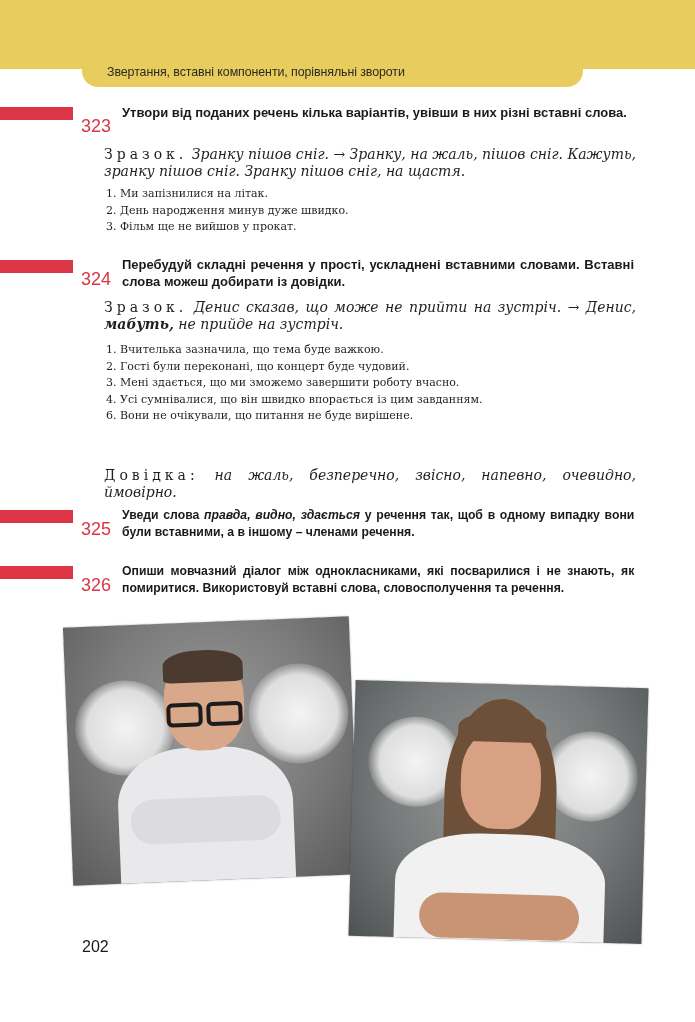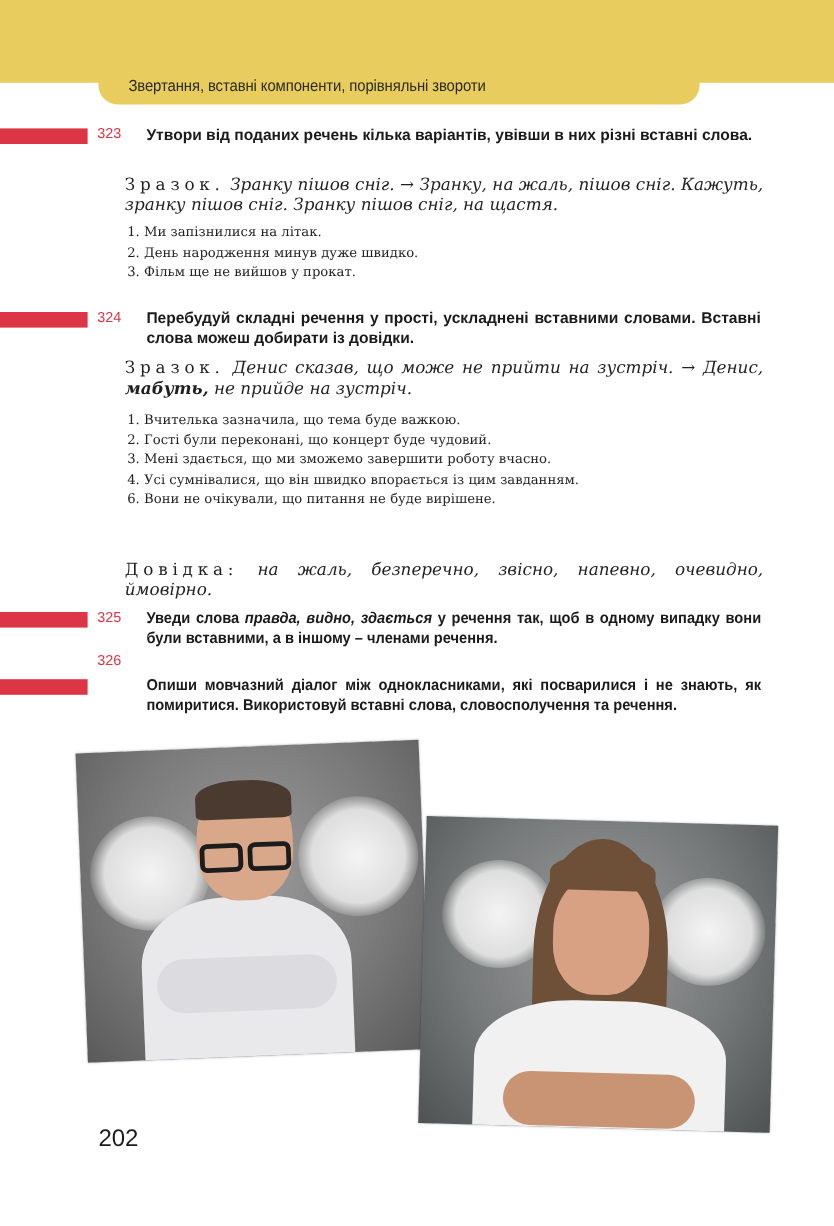--- a/index.html
+++ b/index.html
@@ -20,21 +20,21 @@
     position: absolute; left: 107px; top: 64px;
     font-family: "Liberation Sans", sans-serif; font-size: 13.5px;
     color: #2a2a20; letter-spacing: -0.1px; transform: scaleX(0.92); transform-origin: left;
   }
   .task { position: absolute; left: 0; width: 695px; }
   .task-bar {
     position: absolute; left: 0; width: 73px; height: 13px; background: #dc3545;
   }
   .task-num {
     position: absolute; left: 81px;
-    font-family: "Liberation Sans", sans-serif; font-size: 12px; color: #dc3545;
+    font-family: "Liberation Sans", sans-serif; font-size: 18px; color: #dc3545; margin-top: 12px;
   }
   .task-head {
     position: absolute; left: 122px; width: 512px;
     font-family: "Liberation Sans", sans-serif; font-weight: bold; font-size: 13px;
     line-height: 17px; text-align: justify; color: #1a1a1a;
   }
   .task-head.narrow { transform: scaleX(0.94); transform-origin: left; width: 545px; }
   .task-head i { font-style: italic; }
   .sample {
     position: absolute; left: 104px; width: 532px;
@@ -59,21 +59,21 @@
     background: radial-gradient(ellipse at 50% 40%, #9a9c9c 0%, #777a7a 55%, #4e5252 100%);
   }
   .steam { position: absolute; border-radius: 50%; background: radial-gradient(circle, #f4f4f4 0%, #dedede 55%, rgba(220,220,220,0) 75%); }
   .head { position: absolute; border-radius: 46% 46% 42% 42%; }
   .hair { position: absolute; }
   .shirt { position: absolute; border-radius: 40% 40% 0 0; }
   .arms { position: absolute; border-radius: 30px; }
   .glasses { position: absolute; border: 4px solid #1c1c1c; border-radius: 6px; }
   .page-num {
     position: absolute; left: 82px; top: 938px;
-    font-family: "Liberation Sans", sans-serif; font-size: 20px; color: #1a1a1a;
+    font-family: "Liberation Sans", sans-serif; font-size: 16px; color: #1a1a1a;
   }
 </style>
 </head>
 <body>
 
 <div class="top-band"></div>
 <div class="header-tab"></div>
 <div class="header-title">Звертання, вставні компоненти, порівняльні звороти</div>
 
 <div class="task">
@@ -119,21 +119,21 @@
   <div class="task-num" style="top:507px;">325</div>
   <div class="task-head narrow" style="top:506px;">
     <span>Уведи слова</span>
     <i>правда, видно, здається</i>
     <span>у речення так, щоб в одному випадку вони були вставними, а в іншому – членами речення.</span>
   </div>
 </div>
 
 <div class="task">
   <div class="task-bar" style="top:566px;"></div>
-  <div class="task-num" style="top:543px;">326</div>
+  <div class="task-num" style="top:563px;">326</div>
   <div class="task-head narrow" style="top:562px;">Опиши мовчазний діалог між однокласниками, які посварилися і не знають, як помиритися. Використовуй вставні слова, словосполучення та речення.</div>
 </div>
 
 <div class="photo photo-boy">
   <div class="steam" style="left:8px;top:55px;width:100px;height:95px;"></div>
   <div class="steam" style="left:182px;top:45px;width:100px;height:100px;"></div>
   <div class="shirt" style="left:48px;top:125px;width:175px;height:140px;background:#e9e9ec;"></div>
   <div class="arms" style="left:60px;top:175px;width:150px;height:45px;background:#dcdce0;"></div>
   <div class="head" style="left:98px;top:30px;width:80px;height:98px;background:#d9a88a;"></div>
   <div class="hair" style="left:98px;top:28px;width:80px;height:32px;background:#4a3a30;border-radius:45% 45% 10% 10%;"></div>

